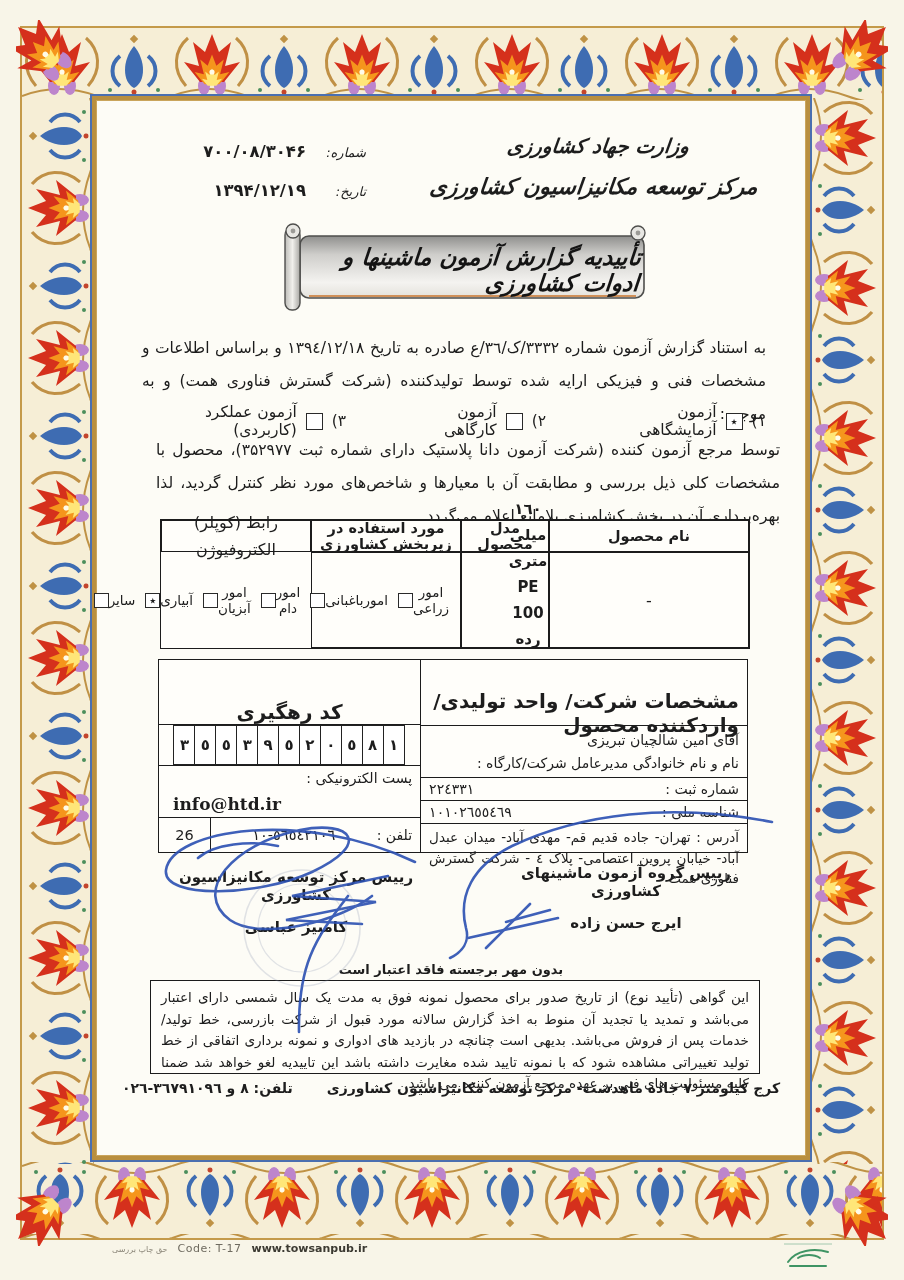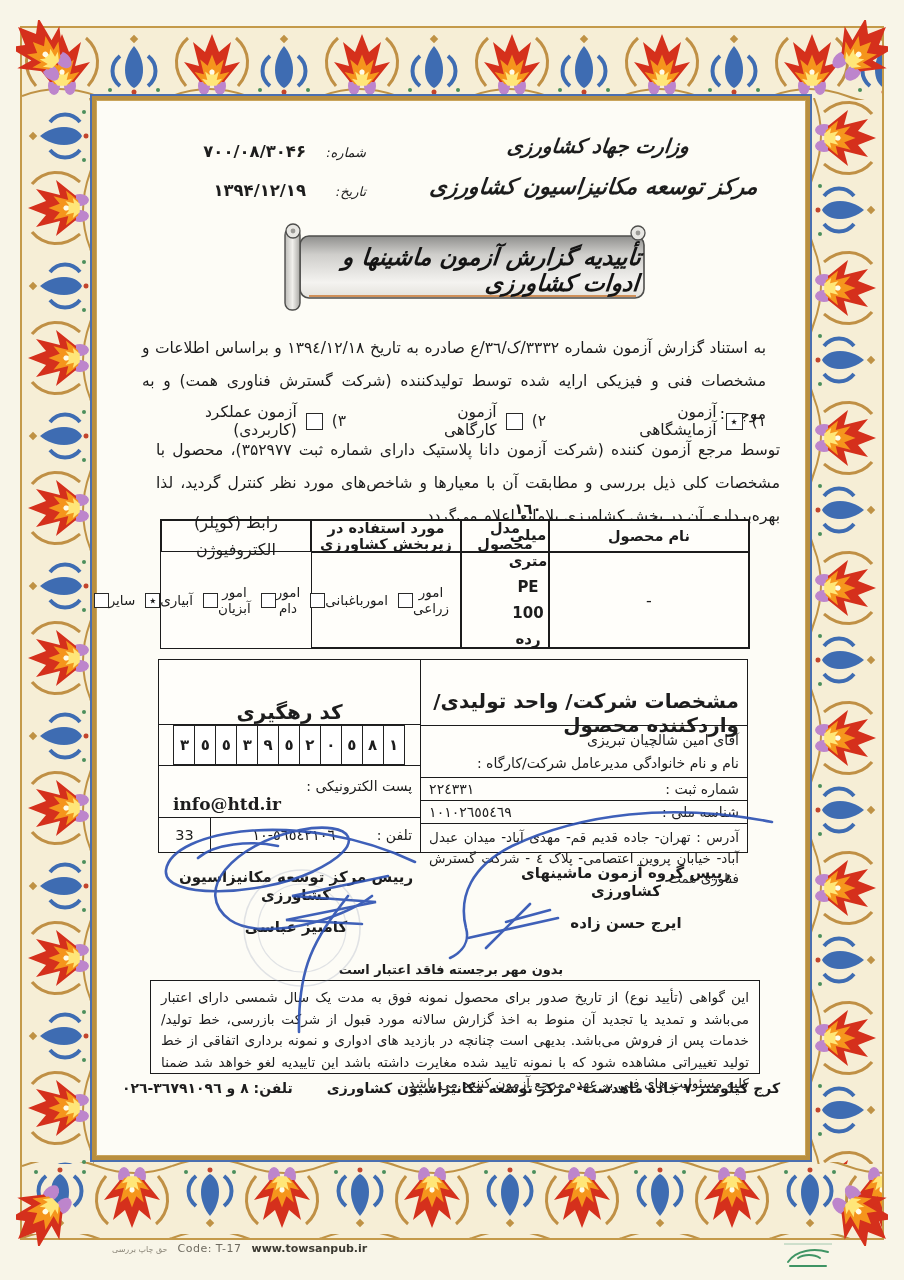--- a/index.html
+++ b/index.html
@@ -61,21 +61,21 @@
   .cell{padding:3px 8px;}
   .c-name{height:52px;border-bottom:1.2px solid #1c1c1c;line-height:23px;}
   .c-reg,.c-nid{height:27px;border-bottom:1.2px solid #1c1c1c;display:flex;align-items:center;justify-content:space-between;}
   .c-reg .v,.c-nid .v{font-weight:500;letter-spacing:1px;}
   .c-addr{height:62px;line-height:20.5px;font-size:13.5px;text-align:justify;}
   .c-track{height:52px;border-bottom:1.2px solid #1c1c1c;display:flex;align-items:center;justify-content:center;}
   .digits{direction:ltr;display:flex;}
   .digit{width:22px;height:40px;border:1.1px solid #222;margin-left:-1.1px;display:flex;align-items:center;justify-content:center;
          font-size:15px;font-weight:bold;background:#fff;}
   .c-email{height:68px;border-bottom:1.2px solid #1c1c1c;position:relative;}
-  .c-email .elbl{position:absolute;right:8px;top:12px;}
+  .c-email .elbl{position:absolute;right:8px;top:4px;}
   .c-email .eval{position:absolute;left:14px;top:28px;font-weight:bold;font-size:17px;direction:ltr;font-family:"DejaVu Serif",serif;}
   .c-phone{height:44px;display:flex;align-items:stretch;padding:0;}
   .c-phone .plbl{display:flex;align-items:center;padding-right:8px;}
   .c-phone .pval{flex:1;display:flex;align-items:center;justify-content:center;font-size:14.5px;letter-spacing:1px;}
   .c-phone .area{width:52px;border-right:1.2px solid #1c1c1c;display:flex;align-items:center;justify-content:center;font-size:14.5px;}
   
   .sigblock{text-align:center;direction:rtl;font-weight:bold;}
   .sig-right{left:400px;top:764px;width:260px;}
   .sig-left{left:60px;top:768px;width:280px;}
   .sigblock .t{font-size:15px;} .sigblock .n{font-size:15px;margin-top:14px;}
@@ -402,21 +402,21 @@
             <span class="digit">۱</span>
           </div>
         </div>
         <div class="c-email">
           <span class="elbl">پست الکترونیکی :</span>
           <span class="eval">info@htd.ir</span>
         </div>
         <div class="c-phone">
           <span class="plbl">تلفن :</span>
           <span class="pval" dir="ltr">٥٦٥٤٢١٠٦-١٠</span>
-          <span class="area">33</span>
+          <span class="area">26</span>
         </div>
       </div>
     </div>
 
     <div class="abs sigblock sig-right">
       <div class="t">رییس گروه آزمون ماشینهای کشاورزی</div>
       <div class="n">ایرج حسن زاده</div>
     </div>
     <div class="abs sigblock sig-left">
       <div class="t">رییس مرکز توسعه مکانیزاسیون کشاورزی</div>

